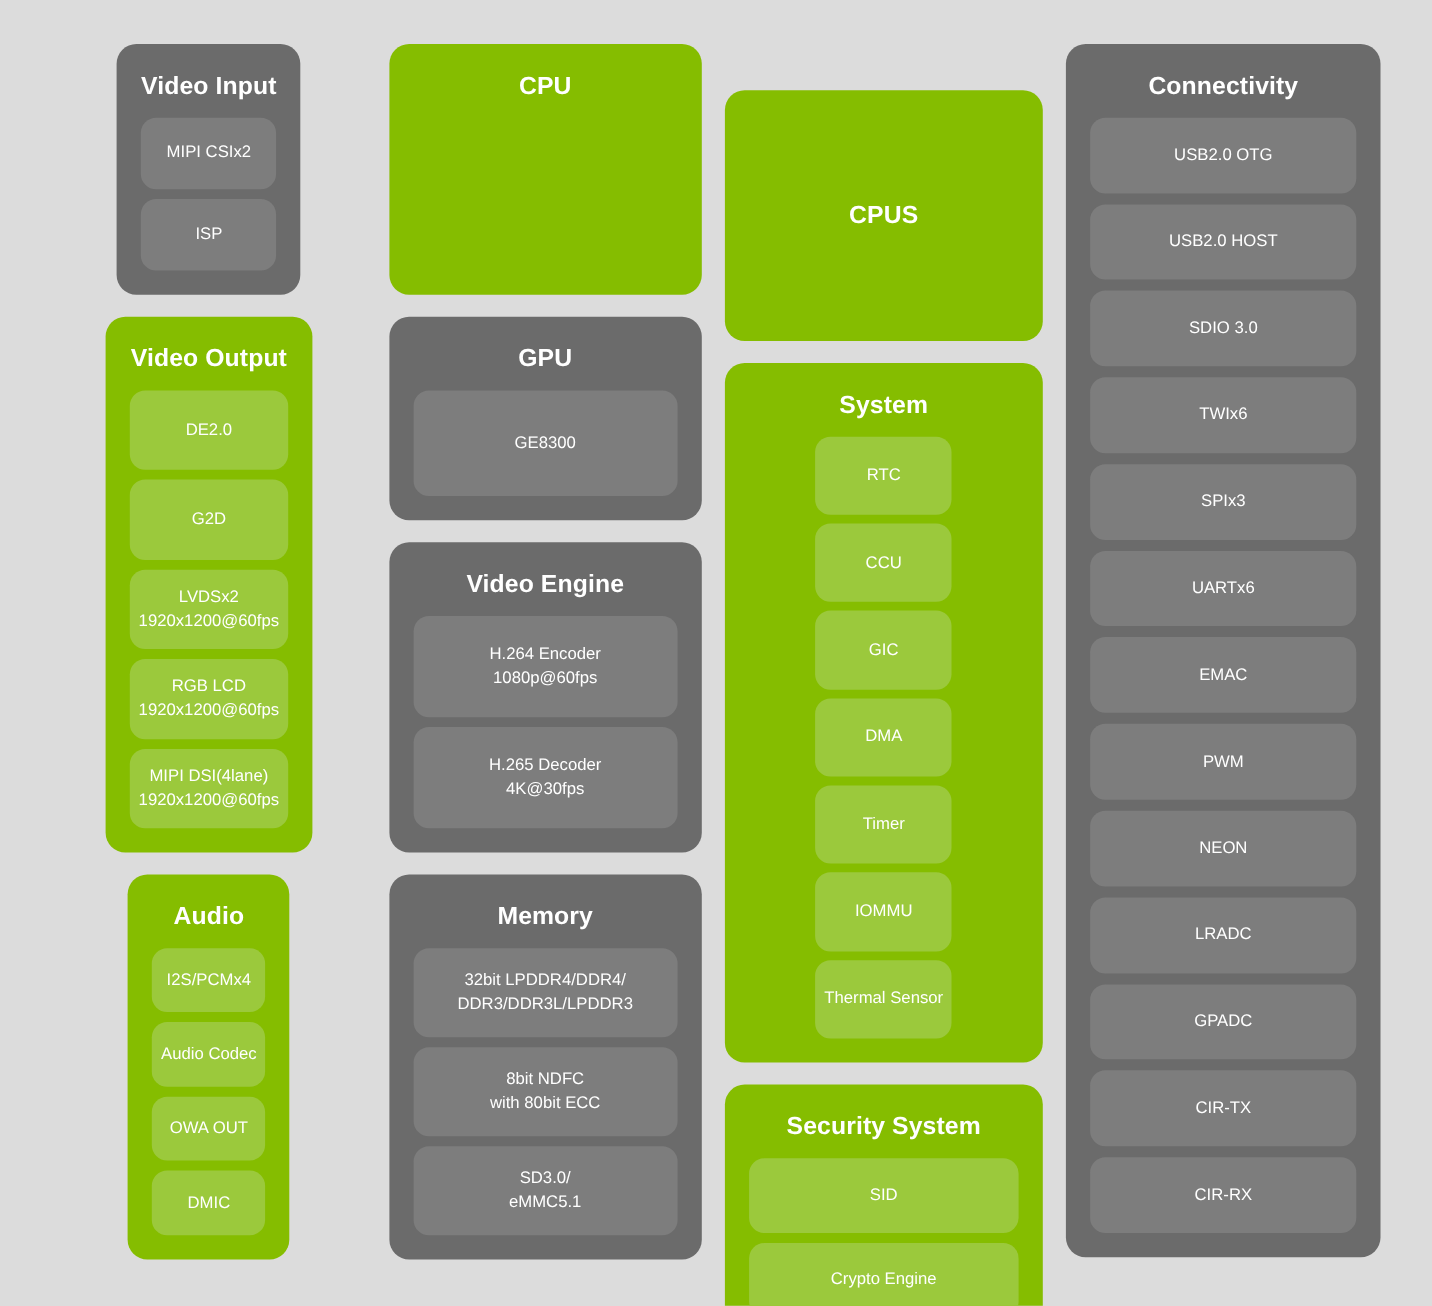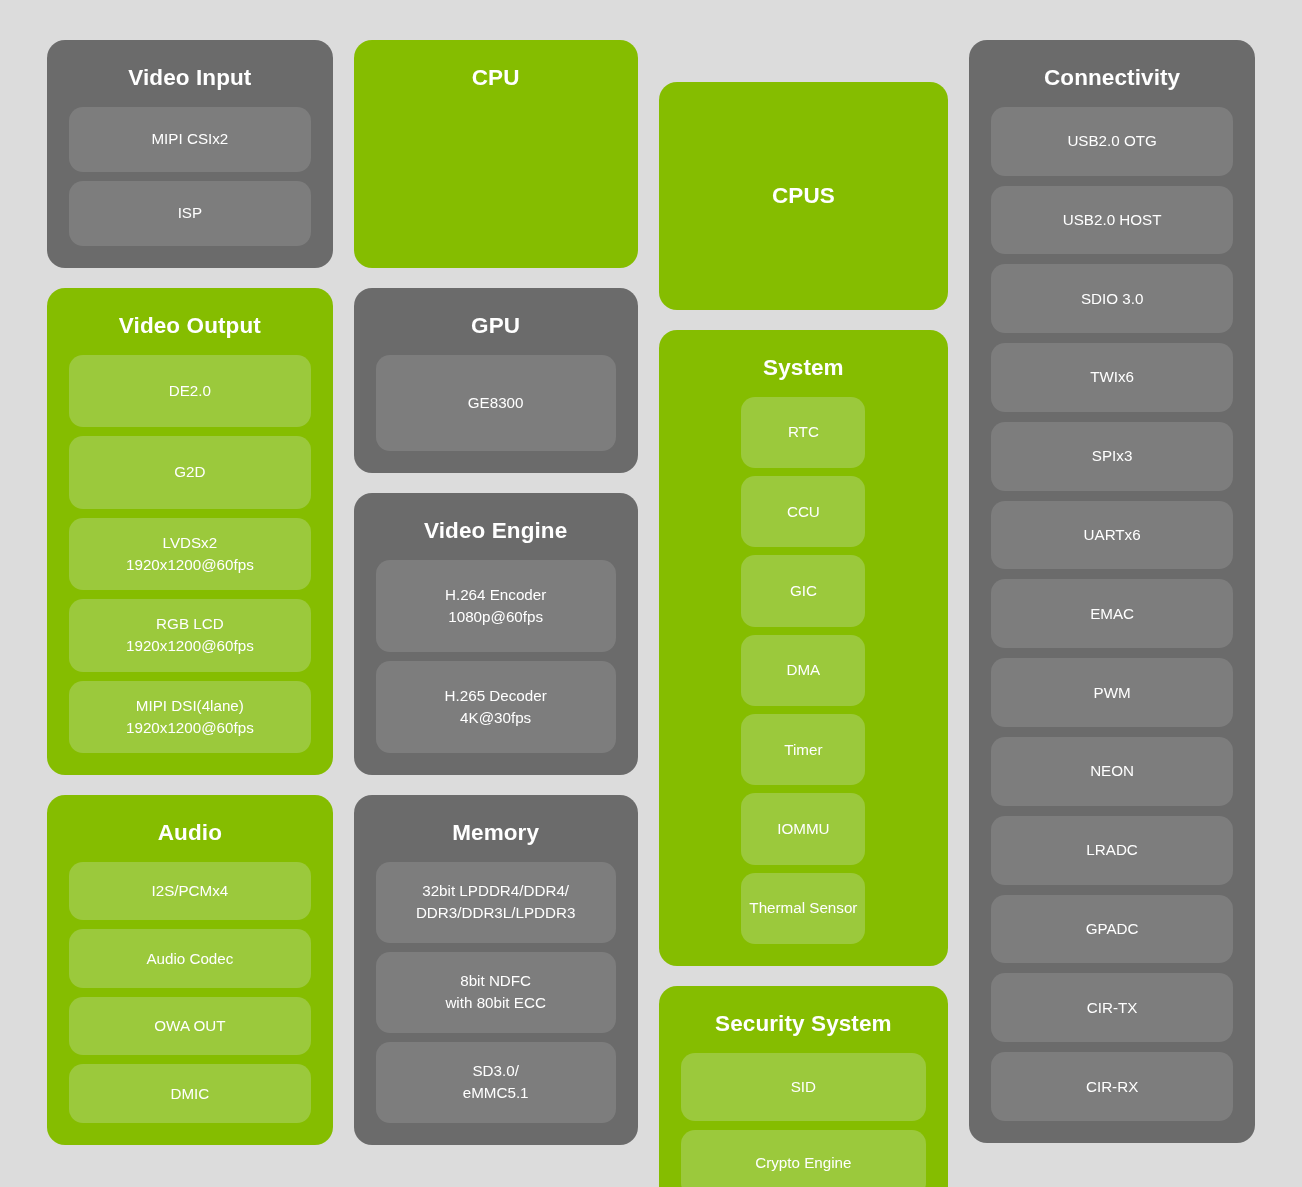--- a/index.html
+++ b/index.html
@@ -23,21 +23,21 @@
     display: flex;
     gap: 21px;
     align-items: flex-start;
   }
 
   .column {
     display: flex;
     flex-direction: column;
     gap: 20px;
   }
-  .col-1 { width: 290px; }
+  .col-1 { width: 290px; align-items: center; }
   .col-2 { width: 288px; }
   .col-3 { width: 294px; margin-top: 42px; }
   .col-4 { width: 290px; }
 
   
   .card {
     border-radius: 18px;
     box-sizing: border-box;
     padding: 18px 22px 22px 22px;
     display: flex;

